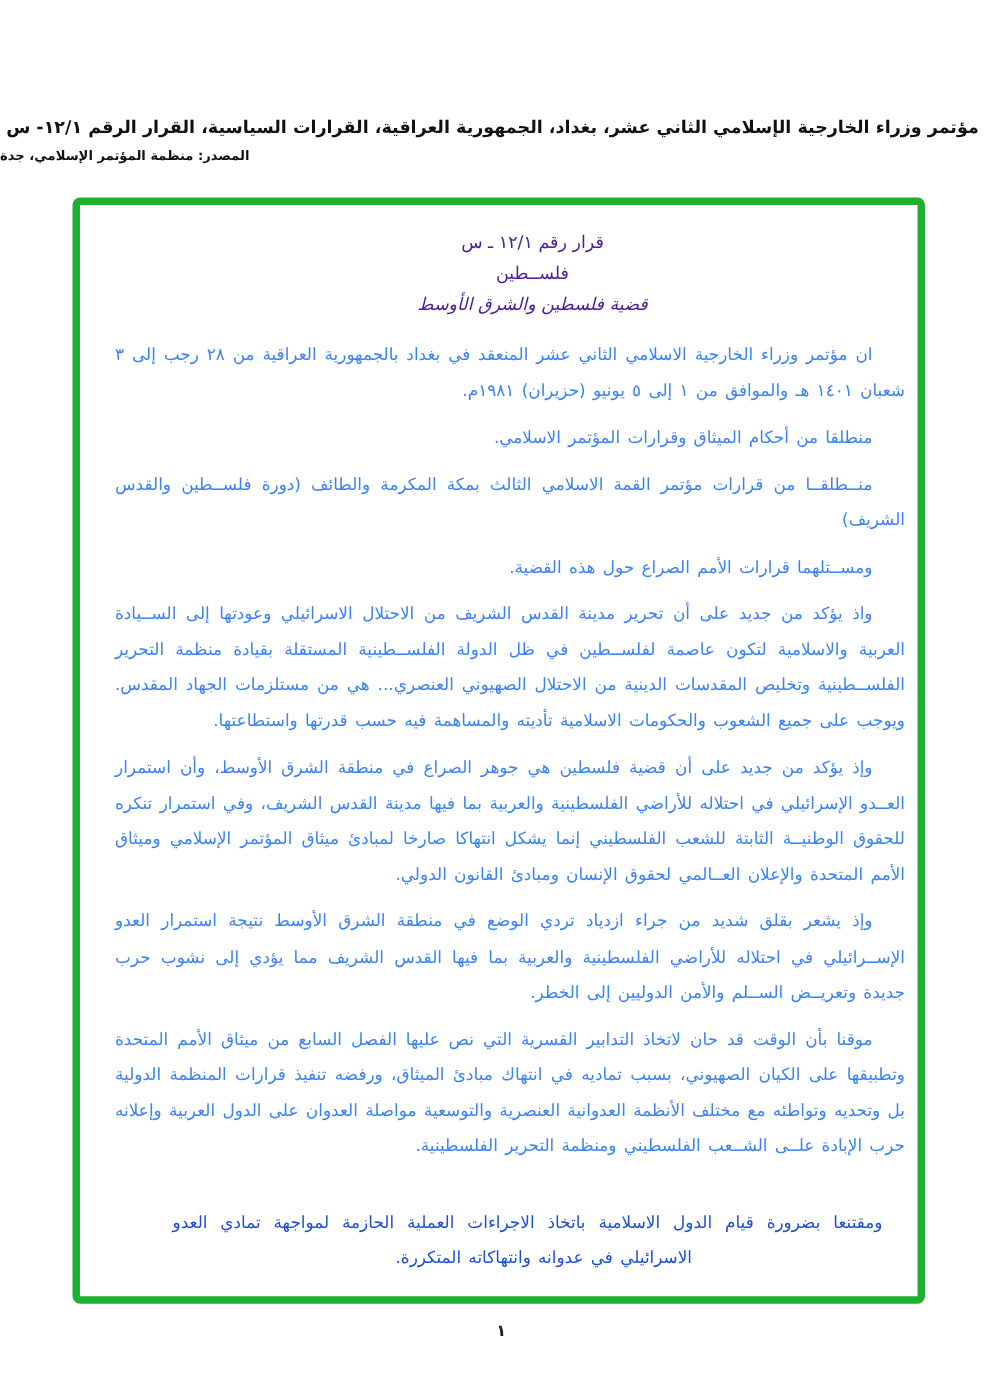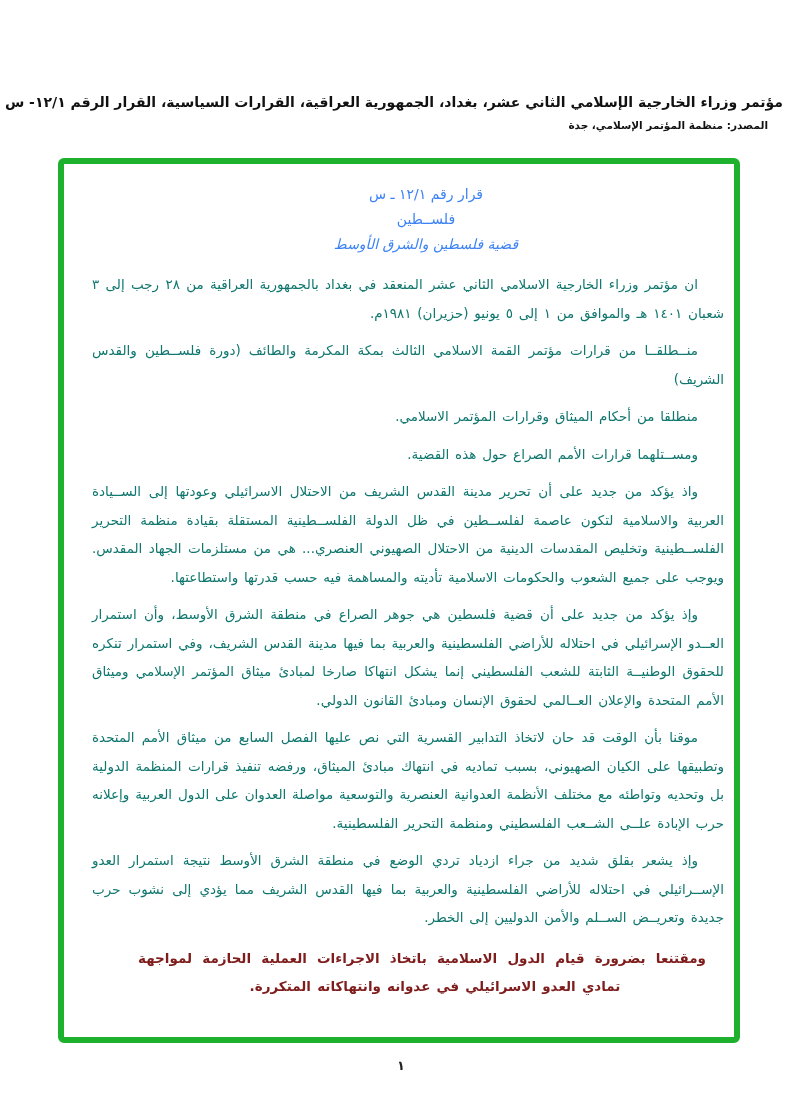--- a/index.html
+++ b/index.html
@@ -26,21 +26,21 @@
     letter-spacing: 0.2px;
     color: #111;
     white-space: nowrap;
   }
   .hdr-source {
     position: absolute;
     top: 119px;
     left: 0;
     right: 34px;
     direction: rtl;
-    text-align: right;
+    text-align: left;
     font-size: 10.5px;
     font-weight: 700;
     color: #111;
   }
   
   .green-frame {
     position: absolute;
     left: 58px;
     top: 158px;
     width: 682px;
@@ -55,39 +55,39 @@
     padding: 18px 10px 0 28px;
     direction: rtl;
   }
   
   .doc-title-block {
     text-align: center;
     font-size: 14px;
     line-height: 25px;
     margin: 0 0 13px 0;
     transform: translateX(18px); 
-    color: #3b82f6;
+    color: #4c1d95;
   }
   .doc-title-block .t-line { display: block; }
   .doc-title-block .t-main { letter-spacing: 0.5px; font-style: italic; }
   
   .para {
     font-size: 13.5px;
     line-height: 28.5px;
     text-align: justify;
     text-align-last: right;
     text-indent: 26px;
     margin: 0 0 9px 0;
     word-spacing: 1.5px;
-    color: #0f766e;
+    color: #3b82f6;
   }
   .para.closing {
-    font-weight: 700;
-    color: #7f1d1d;
-    margin-top: 12px;
+    font-weight: 400;
+    color: #1d4ed8;
+    margin-top: 32px;
     margin-left: 46px;
     margin-right: -8px;
     text-align-last: center;
   }
   
   .page-num {
     position: absolute;
     top: 1058px;
     left: 0;
     right: 0;
@@ -108,26 +108,26 @@
   <div class="green-frame">
     <div class="doc-content">
 
       <div class="doc-title-block">
         <span class="t-line">قرار رقم ١٢/١ ـ س</span>
         <span class="t-line">فلســطين</span>
         <span class="t-line t-main">قضية فلسطين والشرق الأوسط</span>
       </div>
 
       <p class="para">ان مؤتمر وزراء الخارجية الاسلامي الثاني عشر المنعقد في بغداد بالجمهورية العراقية من ٢٨ رجب إلى ٣ شعبان ١٤٠١ هـ والموافق من ١ إلى ٥ يونيو (حزيران) ١٩٨١م.</p>
+      <p class="para">منطلقا من أحكام الميثاق وقرارات المؤتمر الاسلامي.</p>
       <p class="para">منــطلقــا من قرارات مؤتمر القمة الاسلامي الثالث بمكة المكرمة والطائف (دورة فلســطين والقدس الشريف)</p>
-      <p class="para">منطلقا من أحكام الميثاق وقرارات المؤتمر الاسلامي.</p>
       <p class="para">ومســتلهما قرارات الأمم الصراع حول هذه القضية.</p>
       <p class="para">واذ يؤكد من جديد على أن تحرير مدينة القدس الشريف من الاحتلال الاسرائيلي وعودتها إلى الســيادة العربية والاسلامية لتكون عاصمة لفلســطين في ظل الدولة الفلســطينية المستقلة بقيادة منظمة التحرير الفلســطينية وتخليص المقدسات الدينية من الاحتلال الصهيوني العنصري... هي من مستلزمات الجهاد المقدس. ويوجب على جميع الشعوب والحكومات الاسلامية تأديته والمساهمة فيه حسب قدرتها واستطاعتها.</p>
       <p class="para">وإذ يؤكد من جديد على أن قضية فلسطين هي جوهر الصراع في منطقة الشرق الأوسط، وأن استمرار العــدو الإسرائيلي في احتلاله للأراضي الفلسطينية والعربية بما فيها مدينة القدس الشريف، وفي استمرار تنكره للحقوق الوطنيــة الثابتة للشعب الفلسطيني إنما يشكل انتهاكا صارخا لمبادئ ميثاق المؤتمر الإسلامي وميثاق الأمم المتحدة والإعلان العــالمي لحقوق الإنسان ومبادئ القانون الدولي.</p>
+      <p class="para">وإذ يشعر بقلق شديد من جراء ازدياد تردي الوضع في منطقة الشرق الأوسط نتيجة استمرار العدو الإســرائيلي في احتلاله للأراضي الفلسطينية والعربية بما فيها القدس الشريف مما يؤدي إلى نشوب حرب جديدة وتعريــض الســلم والأمن الدوليين إلى الخطر.</p>
       <p class="para">موقنا بأن الوقت قد حان لاتخاذ التدابير القسرية التي نص عليها الفصل السابع من ميثاق الأمم المتحدة وتطبيقها على الكيان الصهيوني، بسبب تماديه في انتهاك مبادئ الميثاق، ورفضه تنفيذ قرارات المنظمة الدولية بل وتحديه وتواطئه مع مختلف الأنظمة العدوانية العنصرية والتوسعية مواصلة العدوان على الدول العربية وإعلانه حرب الإبادة علــى الشــعب الفلسطيني ومنظمة التحرير الفلسطينية.</p>
-      <p class="para">وإذ يشعر بقلق شديد من جراء ازدياد تردي الوضع في منطقة الشرق الأوسط نتيجة استمرار العدو الإســرائيلي في احتلاله للأراضي الفلسطينية والعربية بما فيها القدس الشريف مما يؤدي إلى نشوب حرب جديدة وتعريــض الســلم والأمن الدوليين إلى الخطر.</p>
       <p class="para closing">ومقتنعا بضرورة قيام الدول الاسلامية باتخاذ الاجراءات العملية الحازمة لمواجهة تمادي العدو الاسرائيلي في عدوانه وانتهاكاته المتكررة.</p>
 
     </div>
   </div>
 
   <div class="page-num">١</div>
 </div>
 
 </body></html>

